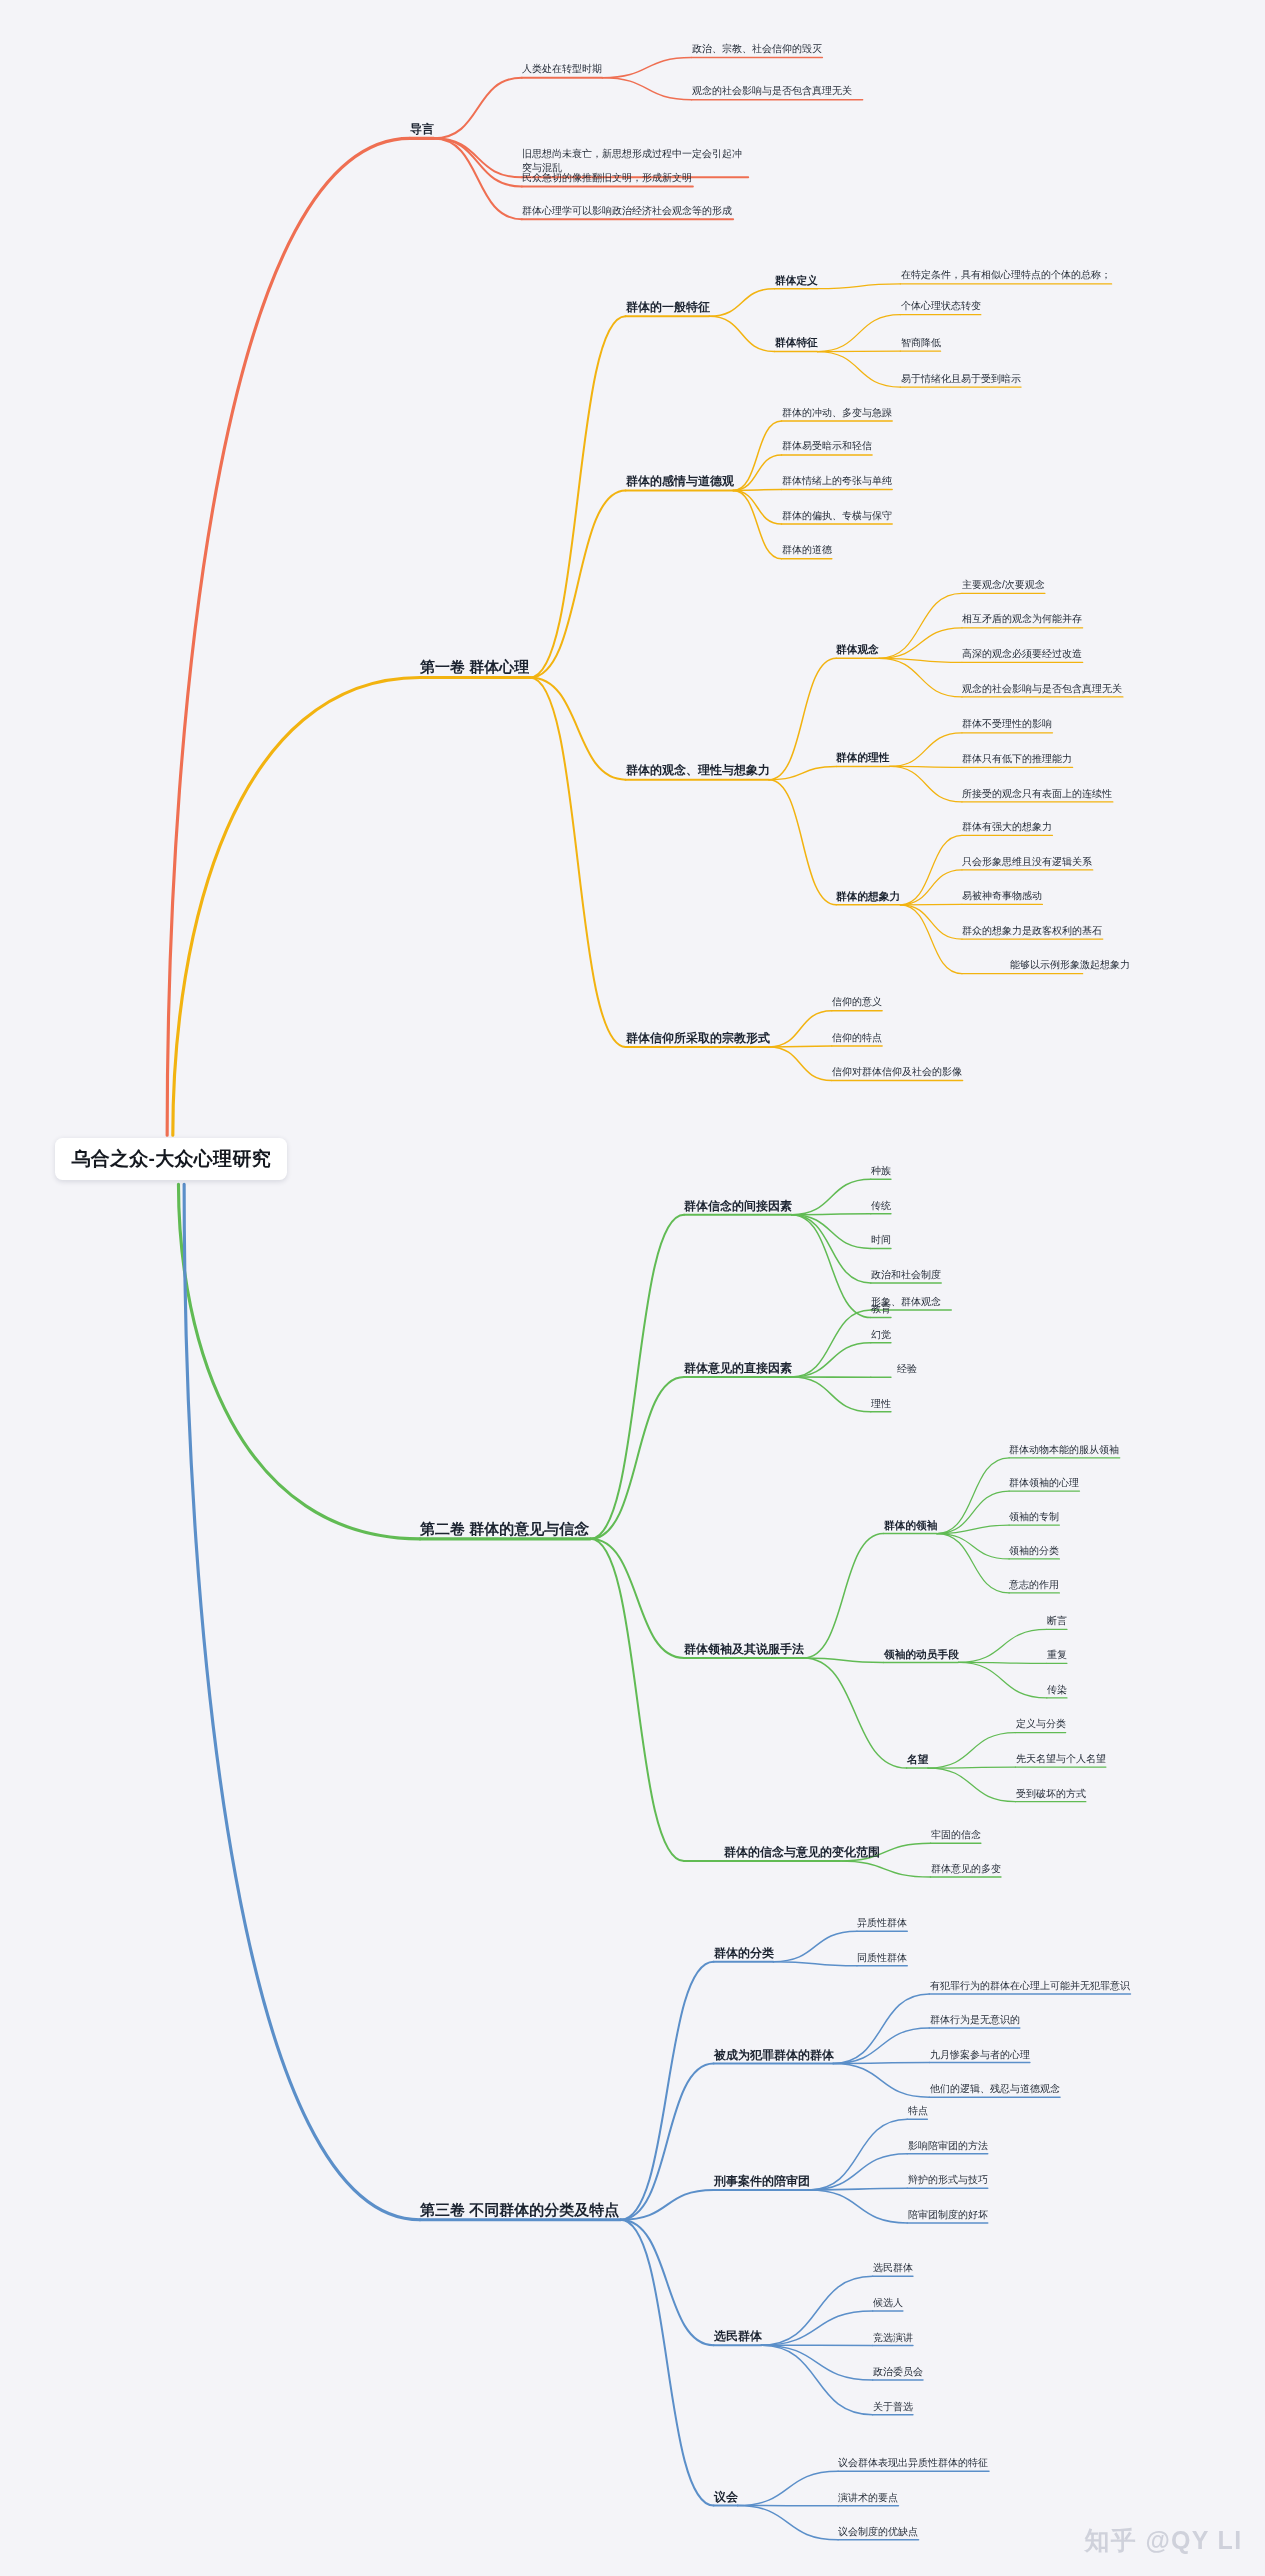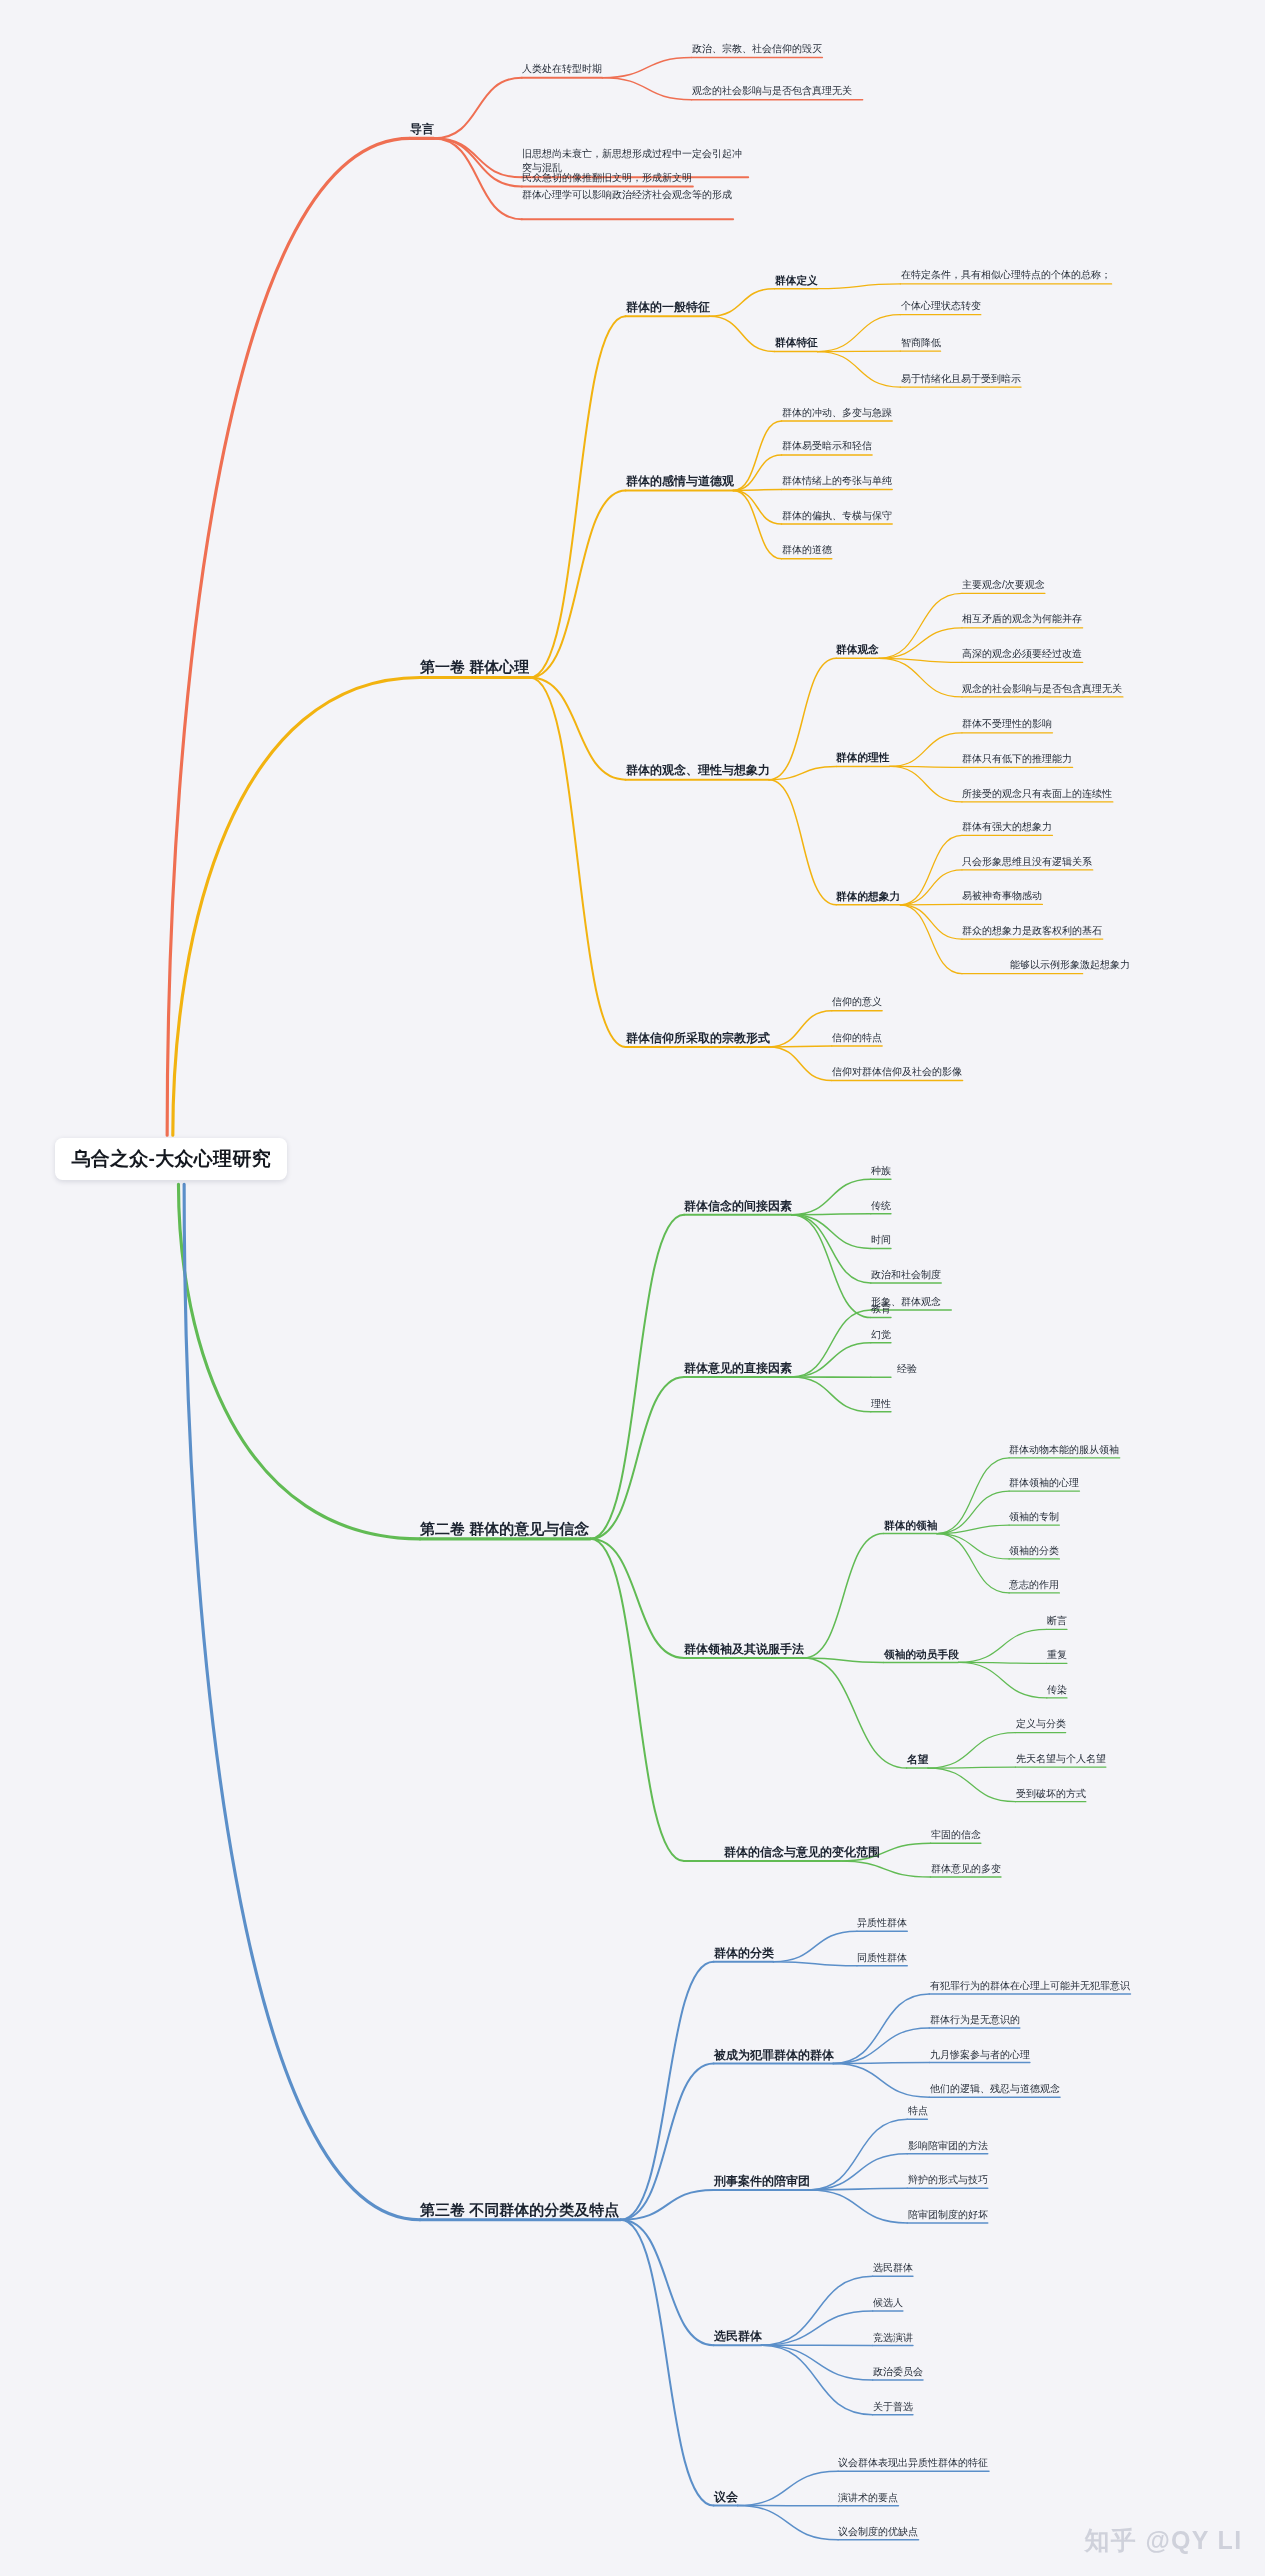--- a/index.html
+++ b/index.html
@@ -214,21 +214,21 @@
       <path d="M1173 3984.5 C1261 3984.5 1245 4039 1333 4039" fill="none" stroke="#5b8fc9" stroke-width="2.4" stroke-linecap="round" stroke-linejoin="round"></path>
     </svg>
   <div id="nodes">
       <div class="node root" style="left: 55px; top: 1138px;">乌合之众-大众心理研究</div>
       <div class="node lvl2" style="left: 410px; top: 123px;">导言</div>
       <div class="node lvl4" style="left: 522px; top: 64px;">人类处在转型时期</div>
       <div class="node lvl4" style="left: 692px; top: 44px;">政治、宗教、社会信仰的毁灭</div>
       <div class="node lvl4" style="left: 692px; top: 86px;">观念的社会影响与是否包含真理无关</div>
       <div class="node lvl4 multiline" style="width: 226px; left: 522px; top: 147px;">旧思想尚未衰亡，新思想形成过程中一定会引起冲突与混乱</div>
       <div class="node lvl4" style="left: 522px; top: 173px;">民众急切的像推翻旧文明，形成新文明</div>
-      <div class="node lvl4" style="left: 522px; top: 190px;">群体心理学可以影响政治经济社会观念等的形成</div>
+      <div class="node lvl4" style="left: 522px; top: 206px;">群体心理学可以影响政治经济社会观念等的形成</div>
       <div class="node vol" style="left: 420px; top: 659px;">第一卷 群体心理</div>
       <div class="node lvl2" style="left: 626px; top: 301px;">群体的一般特征</div>
       <div class="node lvl3" style="left: 775px; top: 275px;">群体定义</div>
       <div class="node lvl4" style="left: 901px; top: 270px;">在特定条件，具有相似心理特点的个体的总称；</div>
       <div class="node lvl3" style="left: 775px; top: 337px;">群体特征</div>
       <div class="node lvl4" style="left: 901px; top: 301px;">个体心理状态转变</div>
       <div class="node lvl4" style="left: 901px; top: 338px; text-align: right;">智商降低</div>
       <div class="node lvl4" style="left: 901px; top: 374px;">易于情绪化且易于受到暗示</div>
       <div class="node lvl2" style="left: 626px; top: 475px;">群体的感情与道德观</div>
       <div class="node lvl4" style="left: 782px; top: 408px;">群体的冲动、多变与急躁</div>

